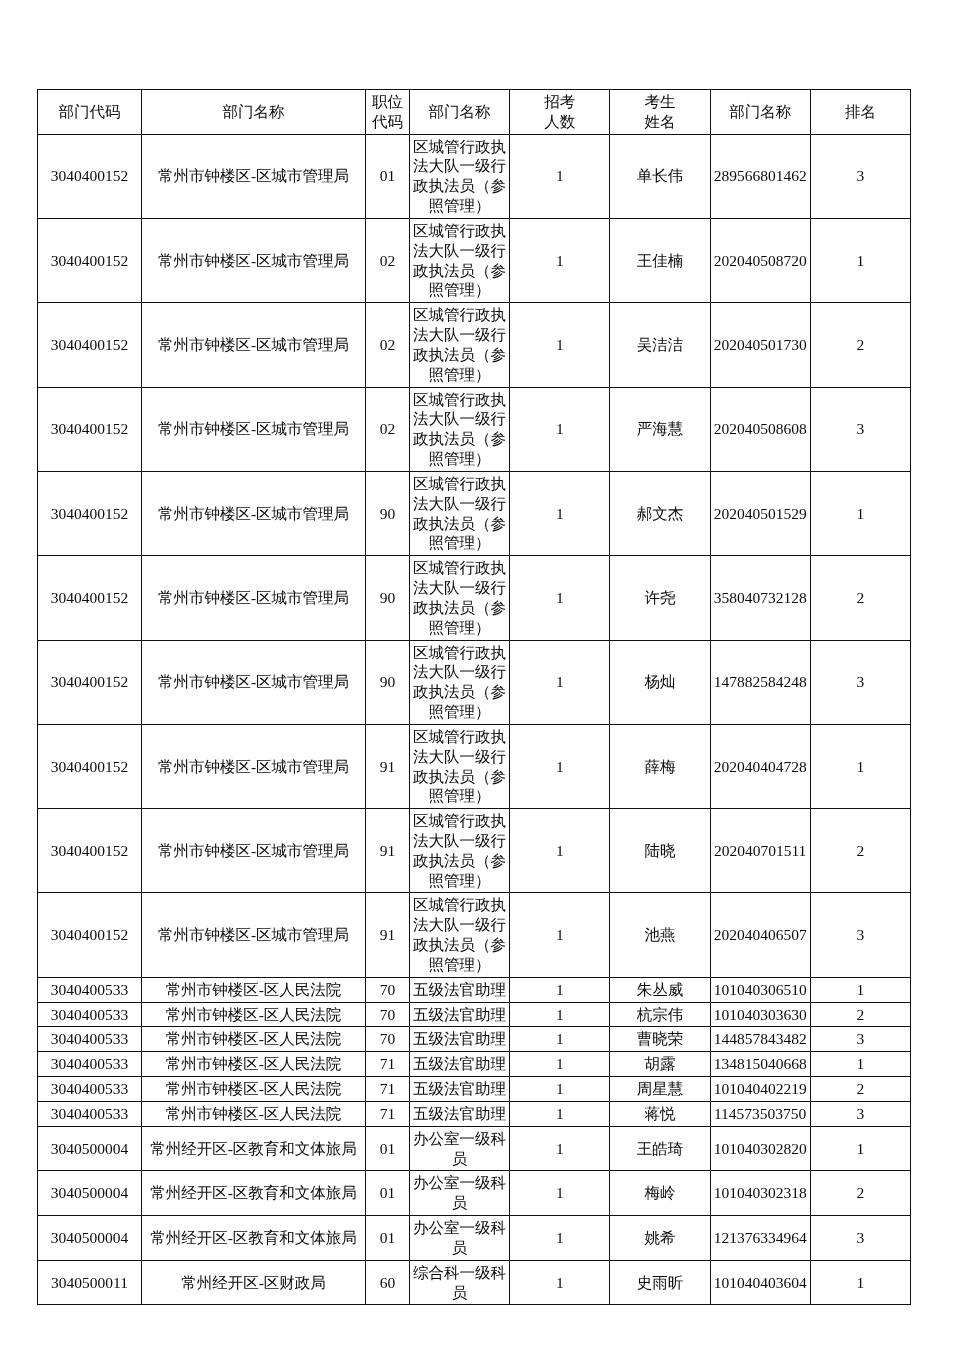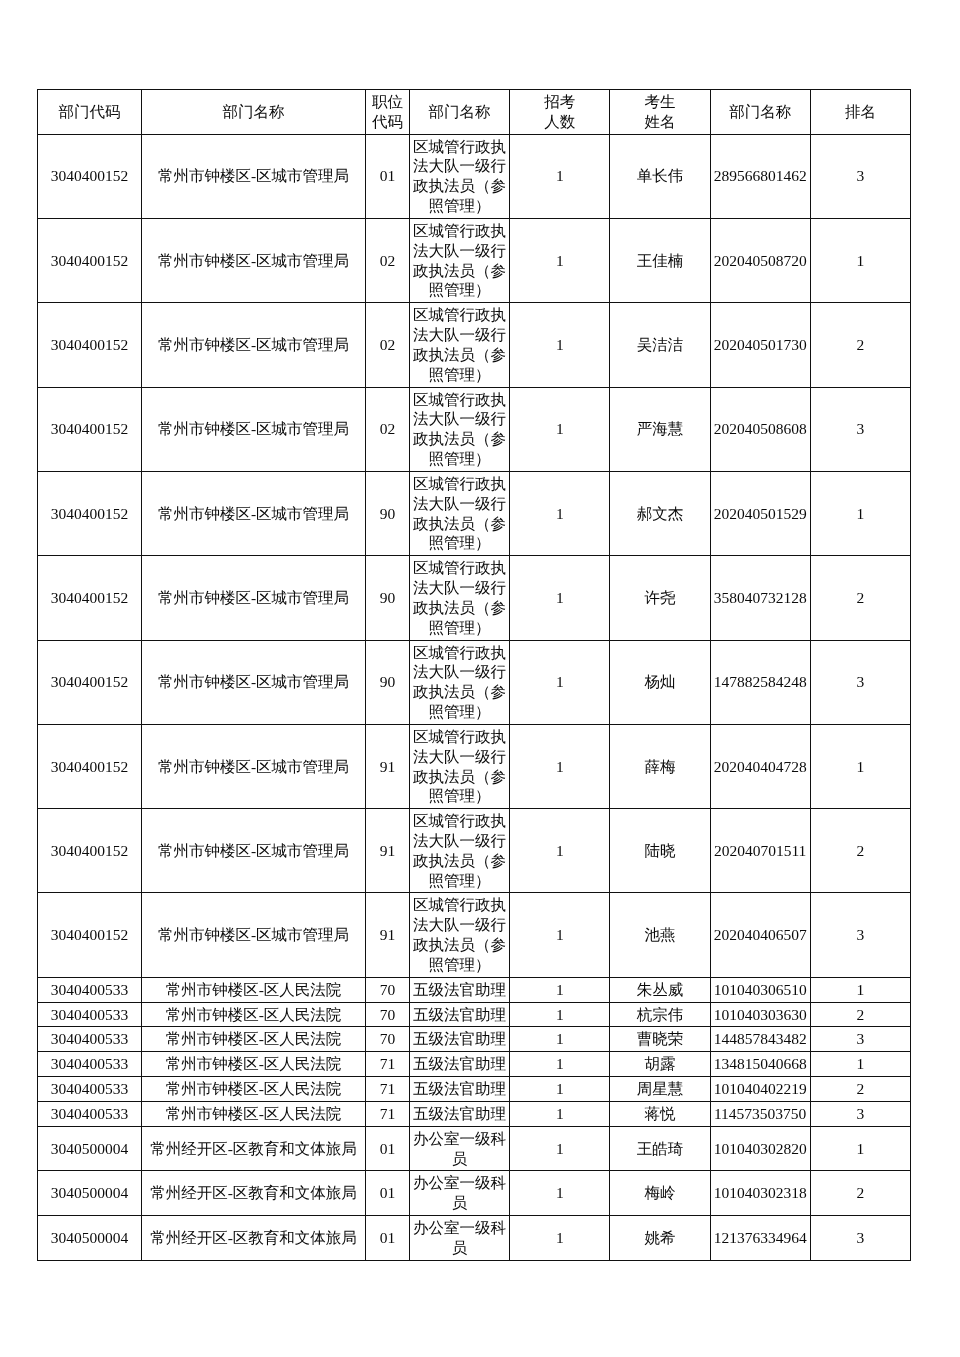--- a/index.html
+++ b/index.html
@@ -328,17 +328,27 @@
         <tr>
           <td class="num">3040500004</td>
           <td class="dept-name-cell">常州经开区-区教育和文体旅局</td>
           <td class="num">01</td>
           <td class="pos-name-cell">办公室一级科员</td>
           <td class="num">1</td>
           <td class="cjk">姚希</td>
           <td class="num">121376334964</td>
           <td class="num">3</td>
         </tr>
+        <tr>
+          <td class="num">3040500011</td>
+          <td class="dept-name-cell">常州经开区-区财政局</td>
+          <td class="num">60</td>
+          <td class="pos-name-cell">综合科一级科员</td>
+          <td class="num">1</td>
+          <td class="cjk">史雨昕</td>
+          <td class="num">101040403604</td>
+          <td class="num">1</td>
+        </tr>
       </tbody>
   </table>
 
 
 </div>
 
 </body></html>

